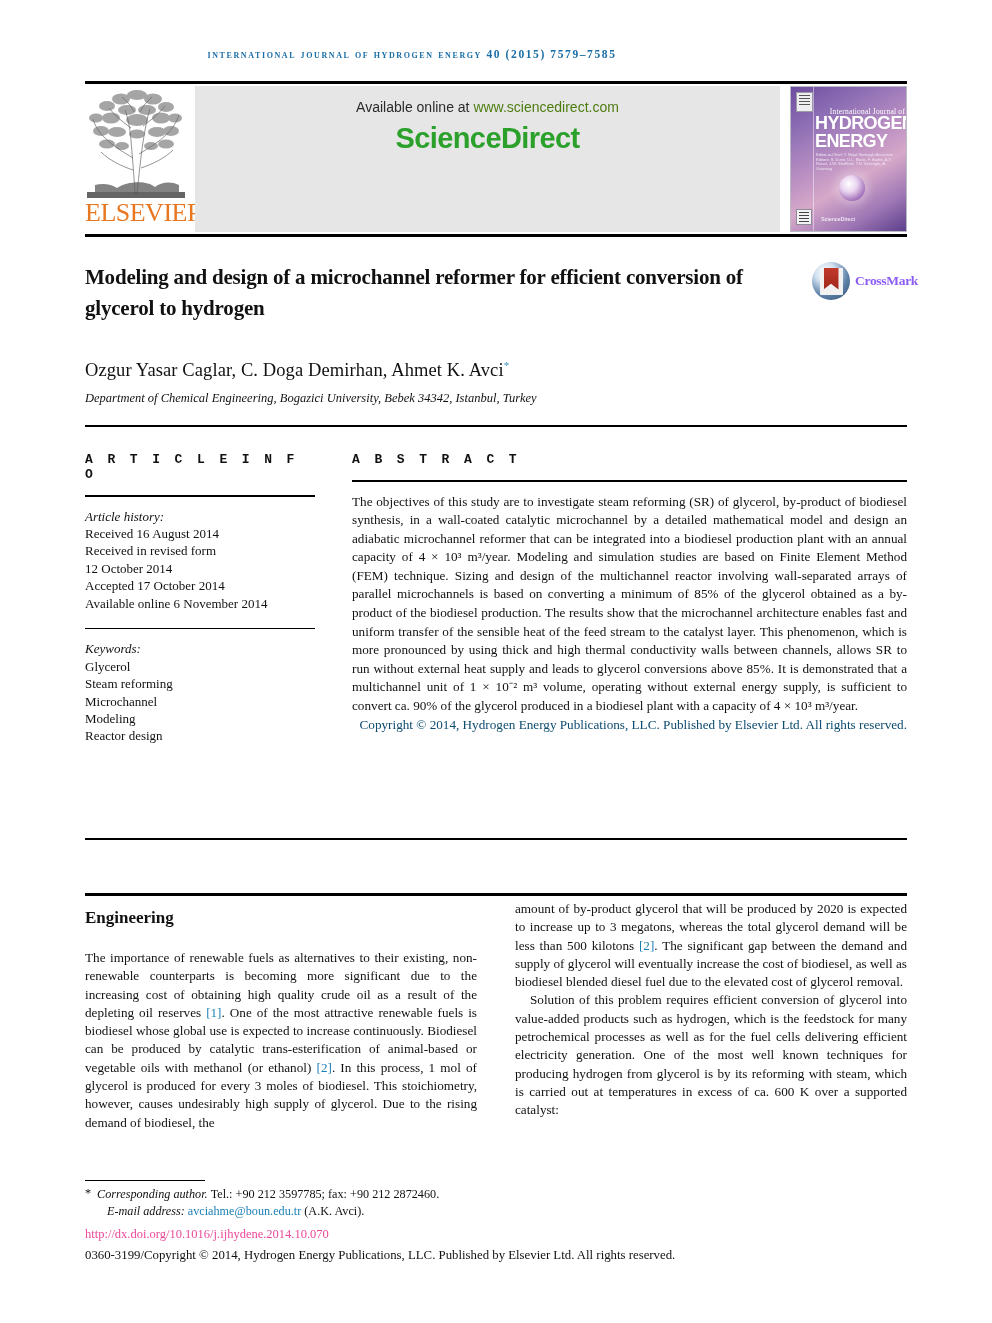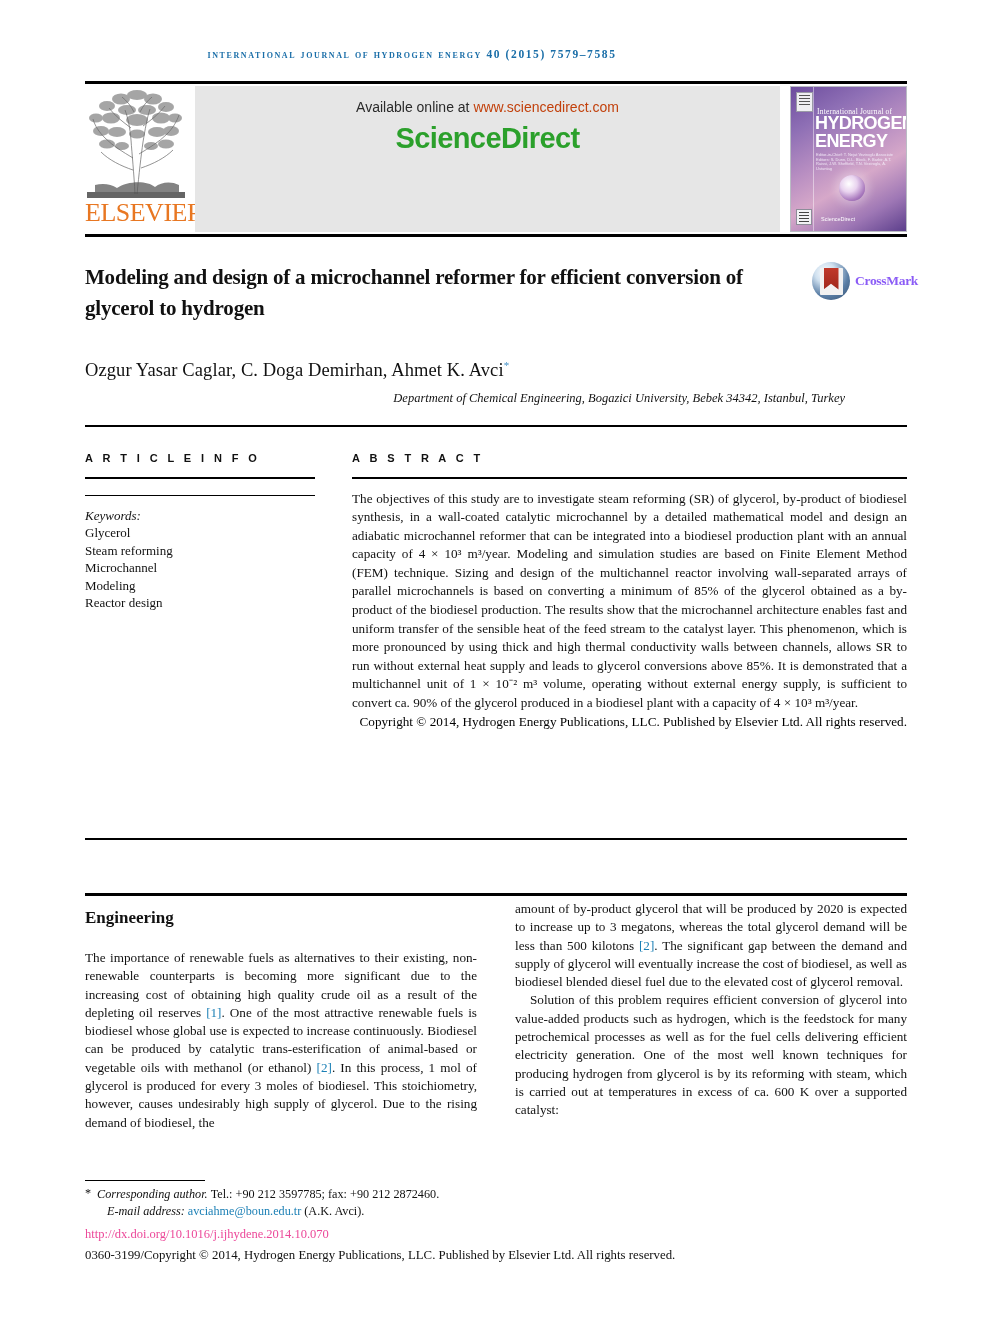--- a/index.html
+++ b/index.html
@@ -90,21 +90,21 @@
   .sd-available {
     position: absolute;
     top: 13px;
     left: 0;
     width: 585px;
     text-align: center;
     font-family: "Liberation Sans", sans-serif;
     font-size: 14px;
     color: #2b2b2b;
   }
-  .sd-available .url { color: #c2410c; }
+  .sd-available .url { color: #4d7c0f; }
   .sd-logo {
     position: absolute;
     top: 36px;
     left: 0;
     width: 585px;
     text-align: center;
     font-family: "Liberation Sans", sans-serif;
     font-size: 29px;
     font-weight: bold;
     color: #2ba02b;
@@ -144,21 +144,21 @@
   .cover .cov-ihe:after{
     content:"";
     position:absolute; left:2px; top:2px; right:2px; bottom:5px;
     background: repeating-linear-gradient(180deg,#555 0 1px,#efeff2 1px 3px);
   }
   .cover .cov-sm {
     position: absolute;
     left: 26px;
     top: 20px;
     width: 88px;
-    text-align: left;
+    text-align: right;
     color: #fff;
     font-family: "Liberation Serif", serif;
     font-size: 7.5px;
     letter-spacing: 0.2px;
   }
   .cover .cov-big {
     position: absolute;
     left: 24px;
     top: 27px;
     width: 92px;
@@ -298,34 +298,33 @@
   .authors sup { color: #3f8fc6; font-size: 11px; }
   .affiliation {
     position: absolute;
     left: 85px;
     top: 391px;
     width: 760px;
     font-family: "Liberation Serif", serif;
     font-style: italic;
     font-size: 12.5px;
     color: #111;
-    text-align: right;
   }
   .rule-underauth {
     position: absolute;
     left: 85px;
     top: 425px;
     width: 822px;
     height: 1.5px;
     background: #000;
   }
   
   .colhead {
-    font-family: Liberation Sans, sans-serif;
-    font-size: 11px;
+    font-family: Liberation Mono, monospace;
+    font-size: 13px;
     font-weight: bold;
     letter-spacing: 3.4px;
     color: #111;
   }
   .info-col {
     position: absolute;
     left: 85px;
     top: 452px;
     width: 230px;
   }
@@ -378,21 +377,21 @@
     color: #111;
     hyphens: none;
   }
   .abs-copy {
     margin-top: 0px;
     font-family: "Liberation Serif", serif;
     font-size: 13.2px;
     line-height: 18.6px;
     text-align: justify;
     text-align-last: right;
-    color: #000000;
+    color: #0c4a6e;
   }
   .rule-below-abs {
     position: absolute;
     left: 85px;
     top: 838px;
     width: 822px;
     height: 1.5px;
     background: #000;
   }
   
@@ -566,20 +565,28 @@
     <div class="cm-text">CrossMark</div>
   </div>
 
   <div class="authors"><span>Ozgur Yasar Caglar, C. Doga Demirhan, Ahmet K. Avci</span><sup>*</sup></div>
   <div class="affiliation">Department of Chemical Engineering, Bogazici University, Bebek 34342, Istanbul, Turkey</div>
   <div class="rule-underauth"></div>
 
   <div class="info-col">
     <div class="colhead">A R T I C L E   I N F O</div>
     <div class="info-rule"></div>
+    <div class="info-body">
+      <div class="lead">Article history:</div>
+      <div>Received 16 August 2014</div>
+      <div>Received in revised form</div>
+      <div>12 October 2014</div>
+      <div>Accepted 17 October 2014</div>
+      <div>Available online 6 November 2014</div>
+    </div>
     <div class="info-rule2"></div>
     <div class="kw-body">
       <div class="lead">Keywords:</div>
       <div>Glycerol</div>
       <div>Steam reforming</div>
       <div>Microchannel</div>
       <div>Modeling</div>
       <div>Reactor design</div>
     </div>
   </div>

